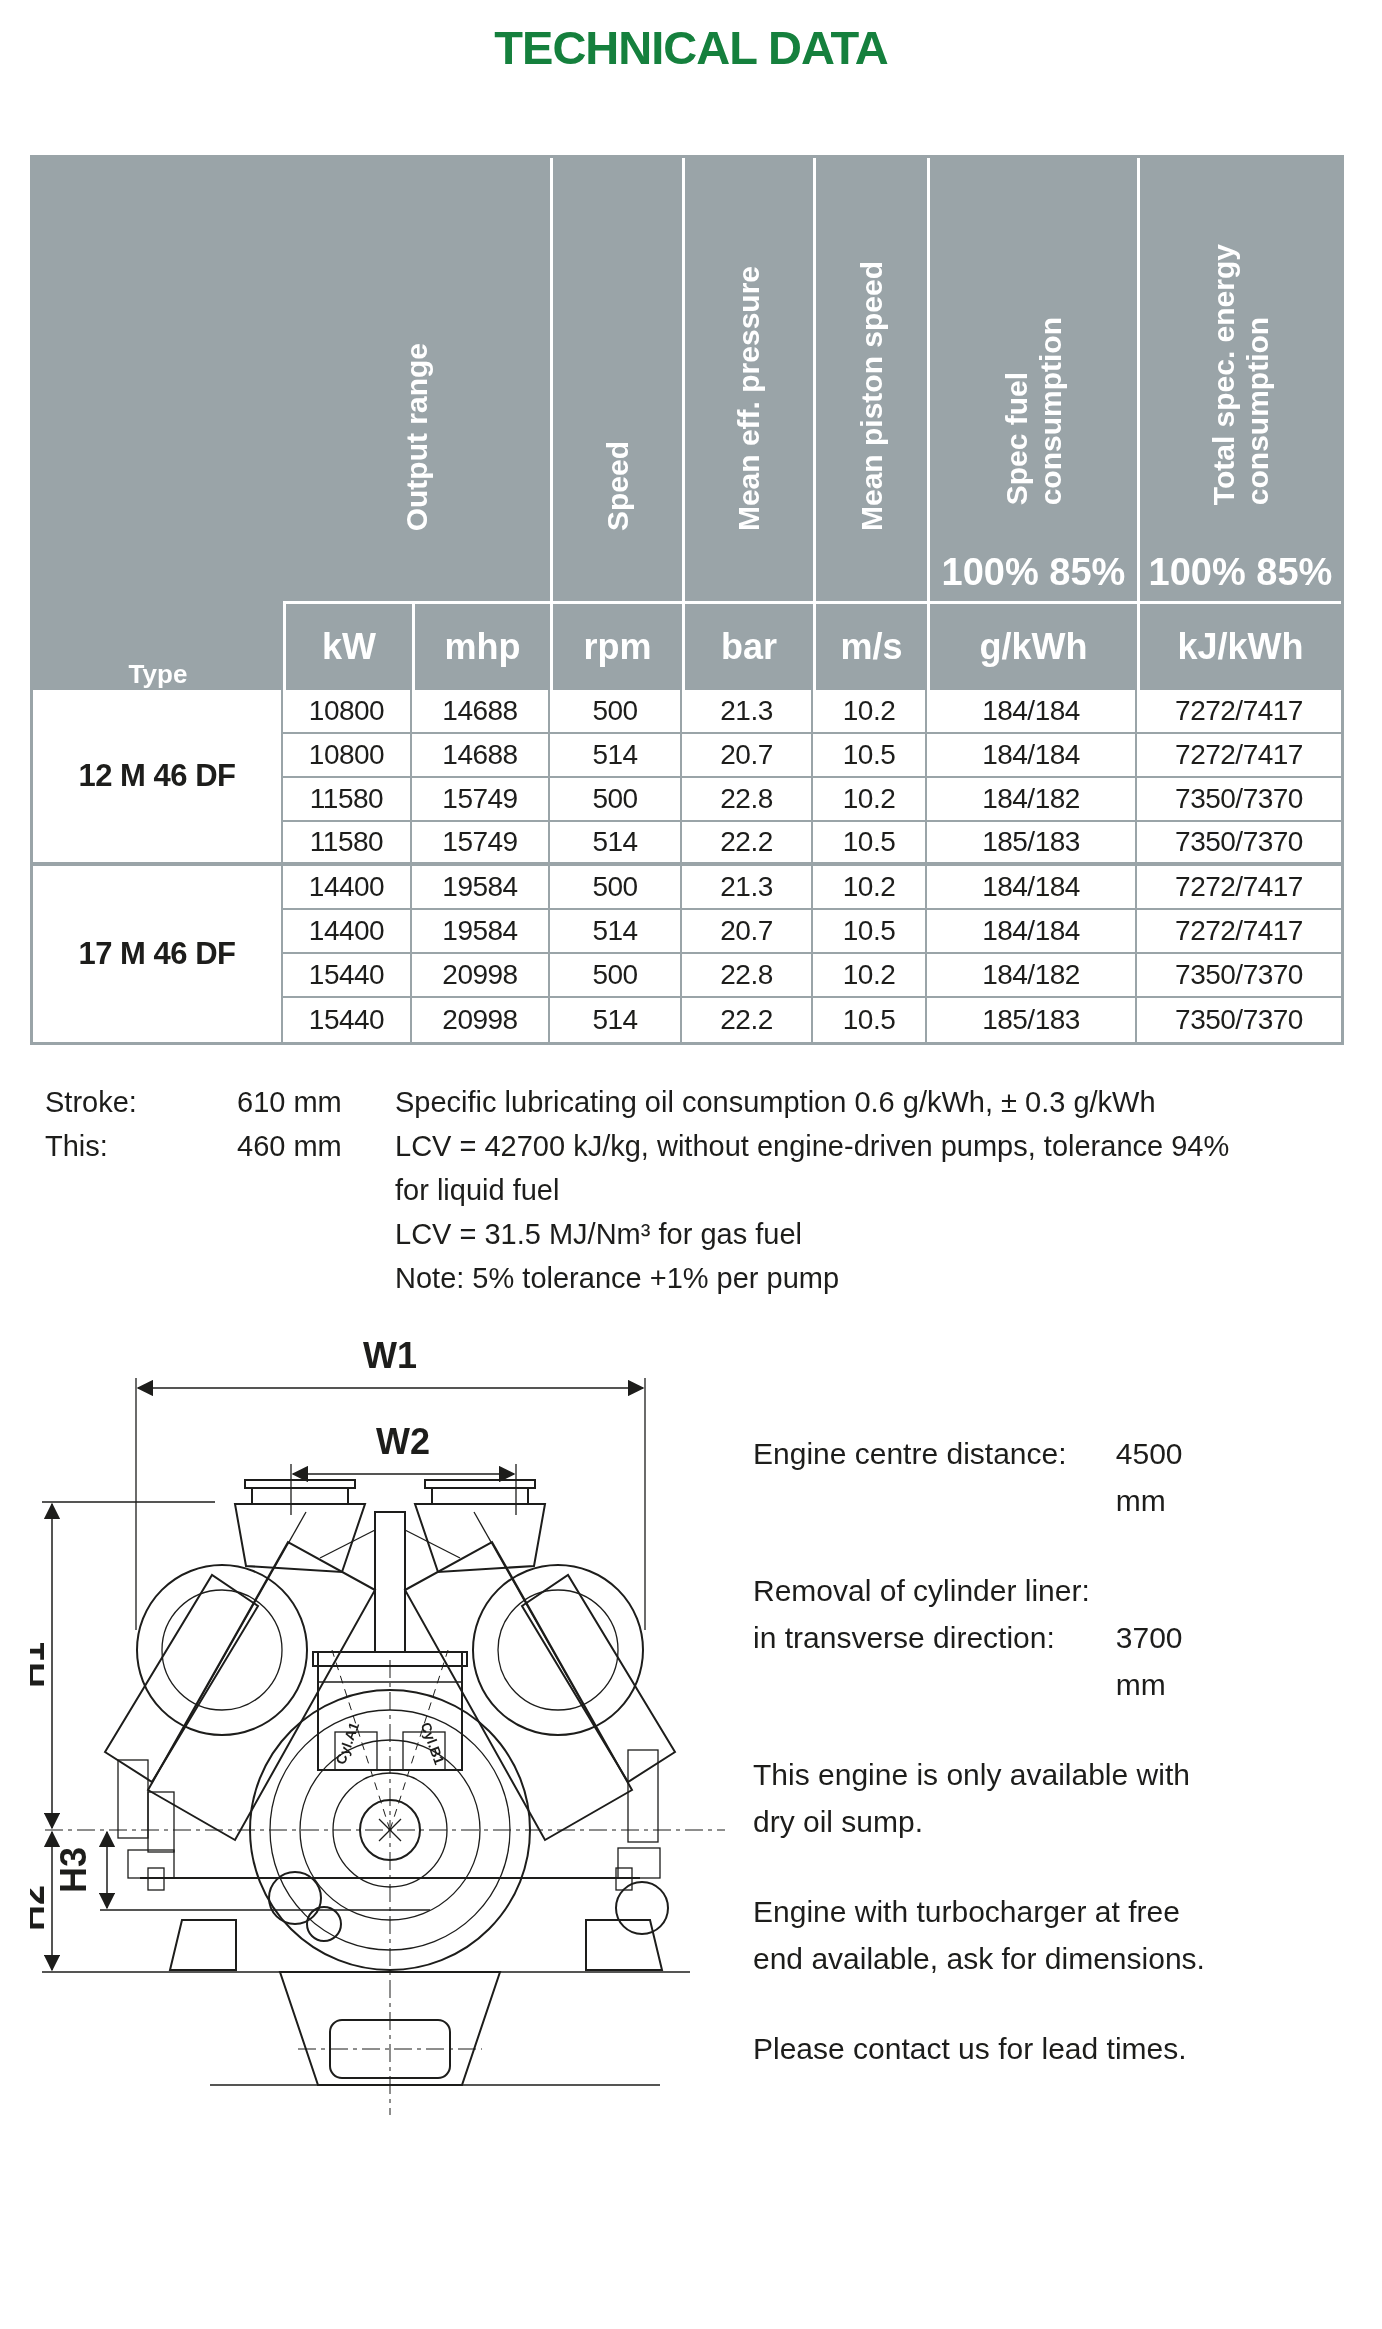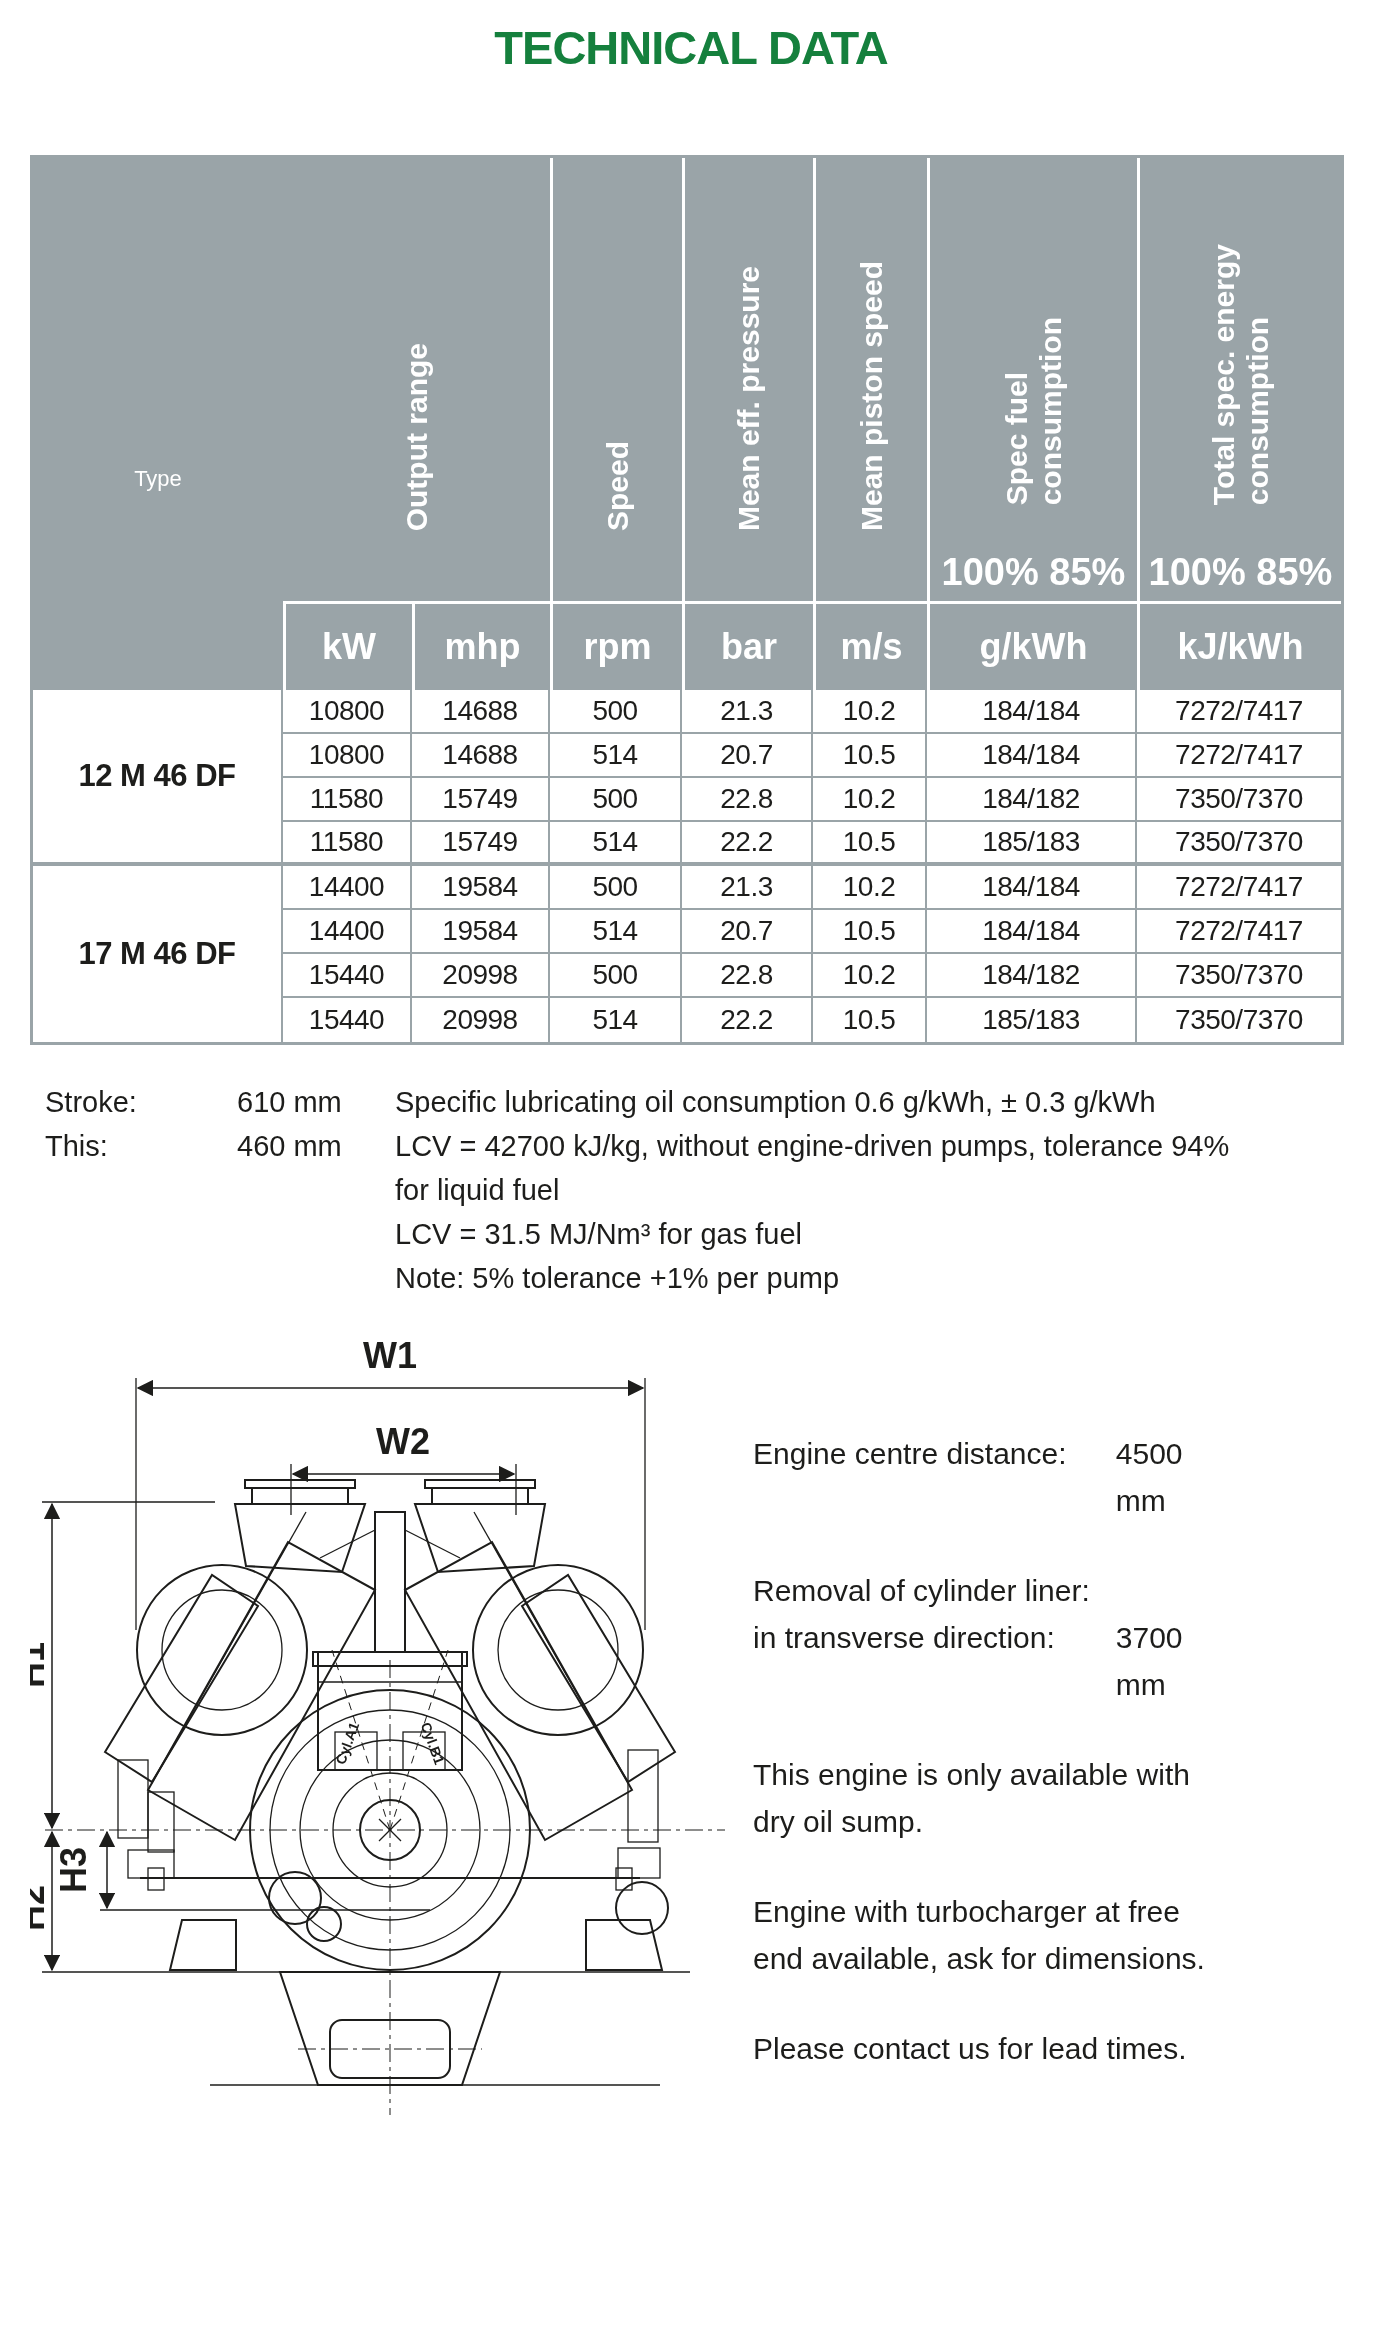--- a/index.html
+++ b/index.html
@@ -19,21 +19,21 @@
     border:3px solid #9aa4a8;
   }
   .thead {
     display:grid;
     grid-template-columns:250px 129px 138px 132px 131px 114px 210px 204px;
     grid-template-rows:443px 89px;
     background:#9aa4a8; color:#fff;
   }
   .th { position:relative; display:flex; flex-direction:column; justify-content:flex-end; align-items:center; }
   .th.bl { border-left:3px solid #fff; }
-  .th-type { grid-row:1 / span 2; justify-content:flex-end; padding-bottom:198px; font-size:22px; font-weight:400; }
+  .th-type { grid-row:1 / span 2; justify-content:flex-end; font-size:26px; font-weight:700; }
   .th-or { grid-column:2 / span 2; }
   .unit { display:flex; align-items:center; justify-content:center; font-size:36px; font-weight:700; border-top:3px solid #fff; }
   .unit.bl { border-left:3px solid #fff; }
   .vlabel {
     writing-mode:vertical-rl; transform:rotate(180deg);
     font-size:30px; font-weight:700; letter-spacing:0px; line-height:34px;
     margin-bottom:70px; white-space:nowrap; text-align:left;
   }
   .vlabel.with-pct { margin-bottom:44px; }
   .pct { height:46px; display:flex; align-items:center; justify-content:center;

